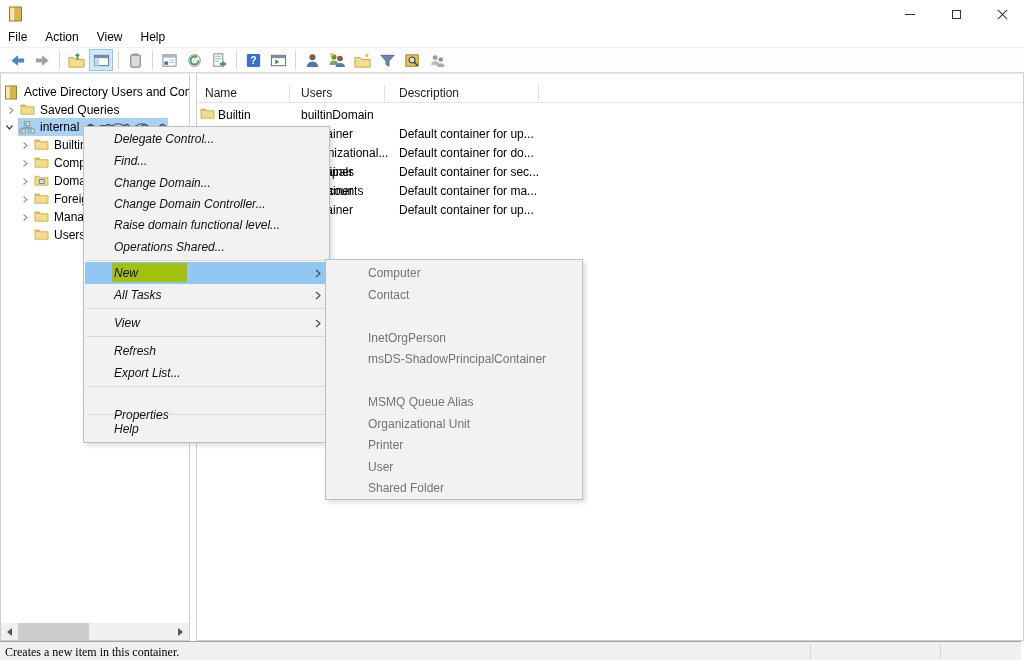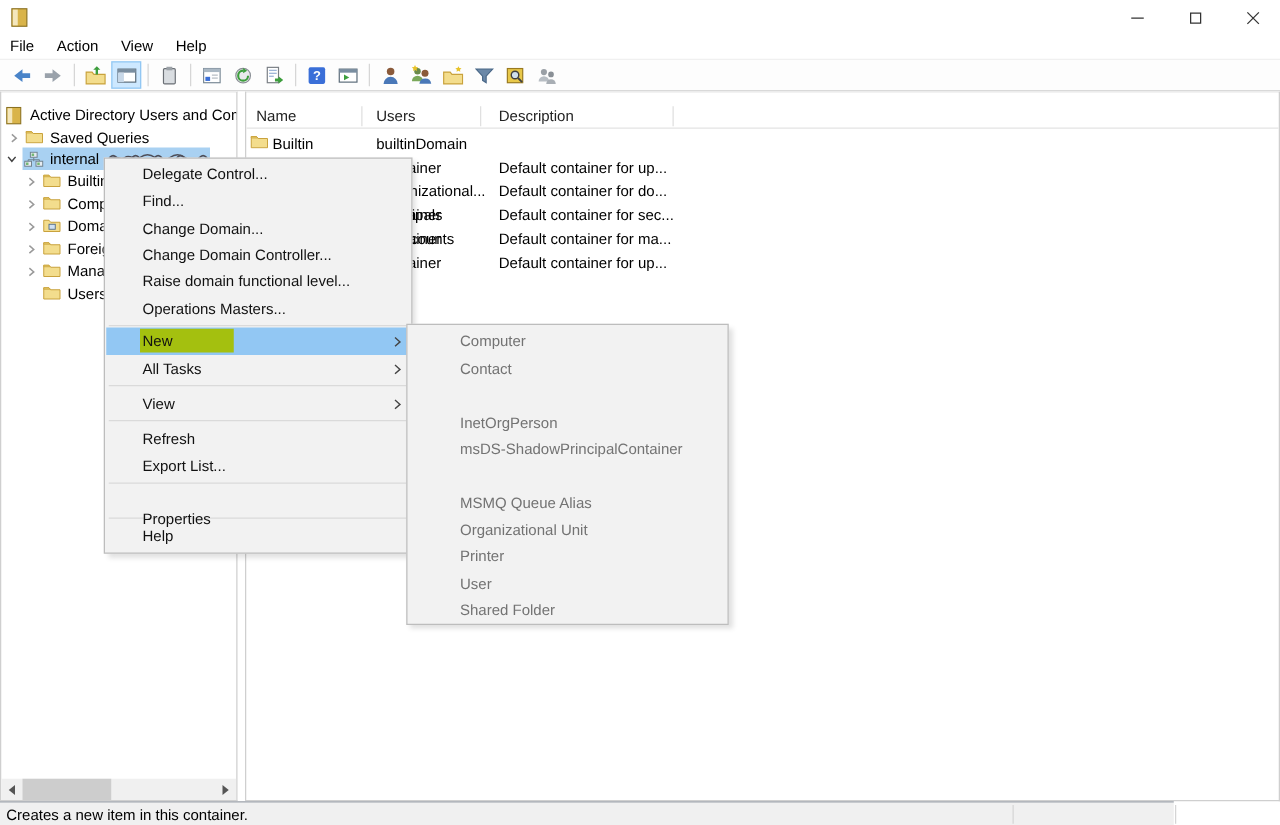--- a/index.html
+++ b/index.html
@@ -56,35 +56,35 @@
   #hscroll { position:absolute; left:0; top:549px; width:188px; height:17px; background:#f0f0f0; }
   .sbtn { position:absolute; top:0; width:17px; height:17px; display:flex; align-items:center; justify-content:center; }
   .tri-l { width:0; height:0; border-top:4px solid transparent; border-bottom:4px solid transparent; border-right:5px solid #555; }
   .tri-r { width:0; height:0; border-top:4px solid transparent; border-bottom:4px solid transparent; border-left:5px solid #555; }
   #hthumb { position:absolute; left:17px; top:0; width:71px; height:17px; background:#cdcdcd; }
 
   
   #context-menu { position:absolute; left:83px; top:126px; width:247px; height:317px; background:#f2f2f2;
                   border:1px solid #bdbdbd; z-index:20; box-shadow:3px 3px 4px rgba(0,0,0,0.12); }
   .mitem { position:absolute; left:1px; width:245px; height:22px; line-height:22px; }
-  .mlabel { position:absolute; left:29px; top:0; height:22px; line-height:22px; white-space:nowrap; color:#111; z-index:2; }
+  .mlabel { position:absolute; left:29px; top:0; height:22px; line-height:22px; white-space:nowrap; color:#111; z-index:2;font-style:italic; }
   .mitem.hover { background:#92c7f3; }
   .msep { position:absolute; left:3px; width:241px; height:1px; background:#dadada; }
   .marrow { position:absolute; right:9px; top:7px; z-index:2; }
   .mark-green { position:absolute; left:27px; top:1px; width:75px; height:19px; background:#a4c00f; z-index:1; }
 
   
   #submenu { position:absolute; left:325px; top:259px; width:258px; height:241px; background:#f2f2f2;
              border:1px solid #bdbdbd; z-index:30; box-shadow:3px 3px 4px rgba(0,0,0,0.12); }
   .smitem { position:absolute; left:1px; width:256px; height:21.5px; line-height:21.5px; }
   .smlabel { position:absolute; left:41px; top:0; height:21.5px; line-height:21.5px; white-space:nowrap; color:#737373; z-index:2; }
   .mark-yellow { position:absolute; left:28px; top:1px; width:45px; height:20px; background:#f2e600; z-index:1; }
 
   
-  #statusbar { position:absolute; left:0; top:641px; width:939px; height:19px; background:#f0f0f0; border-top:1px solid #9ea4ac; }
+  #statusbar { position:absolute; left:0; top:641px; width:1021px; height:19px; background:#f0f0f0; border-top:1px solid #9ea4ac;font-family:Liberation Serif, serif; }
   #status-text { position:absolute; left:5px; top:3px; color:#000; }
   .sdiv { position:absolute; top:2px; width:1px; height:15px; background:#d5d5d5; }
 </style>
 </head>
 <body>
 
 <svg width="0" height="0" style="position:absolute">
   <defs>
     <symbol id="i-folder" viewBox="0 0 15 12">
       <path d="M1 2.2 h4.2 l1.3 1.6 H14 v7.4 H1 z" fill="#f3dd8d" stroke="#c9a23c" stroke-width="0.8"></path>
@@ -473,21 +473,21 @@
     <div class="mitem" style="top:45px">
         <span class="mlabel">Change Domain...</span>
       </div>
     <div class="mitem" style="top:66px">
         <span class="mlabel">Change Domain Controller...</span>
       </div>
     <div class="mitem" style="top:87px">
         <span class="mlabel">Raise domain functional level...</span>
       </div>
     <div class="mitem" style="top:109px">
-        <span class="mlabel">Operations Masters...</span>
+        <span class="mlabel">Operations Shared...</span>
       </div>
     <div class="msep" style="top:133px"></div>
     <div class="mitem" style="top:157px">
       <span class="mlabel">All Tasks</span>
       <svg class="marrow" width="6" height="9">
           <use href="#m-arrow"></use>
         </svg>
     </div>
     <div class="mitem hover" style="top:135px">
       <span class="mark-green"></span>

